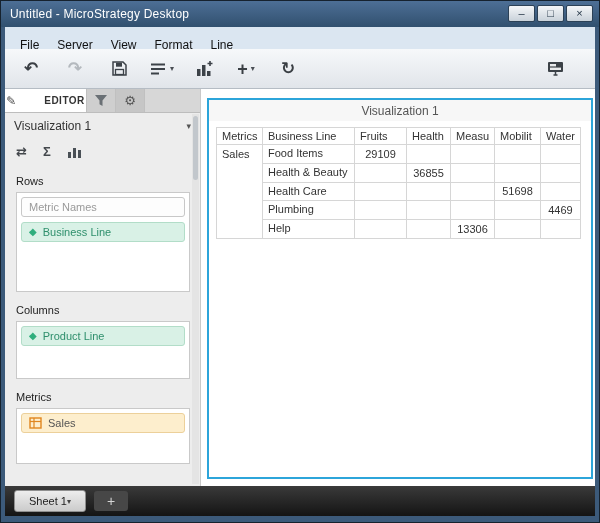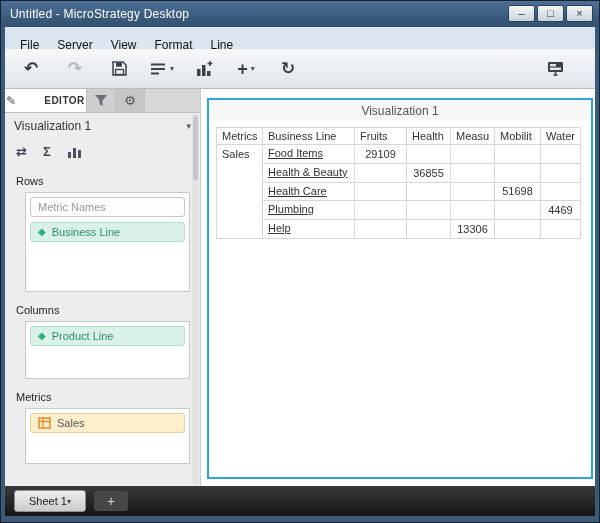--- a/index.html
+++ b/index.html
@@ -47,40 +47,40 @@
   .tab-editor .label { font-size:10px; font-weight:bold; color:#333; letter-spacing:.5px;margin-left:23px; }
   .tab-mini { width:29px; background:#cfcfcf; }
   .tab-gear { background:#c6c6c6; font-size:13px; color:#555; }
   .pencil { font-size:12px; color:#444; }
   .viz-selector { height:26px; display:flex; align-items:center; padding:0 9px; font-size:12px; color:#333; }
   .viz-selector .caret { margin-left:auto; font-size:9px; color:#555; }
   .icon-row { height:24px; display:flex; align-items:center; gap:16px; padding-left:11px; color:#44484d; }
   .icon-row .swap { font-size:13px; font-weight:bold; }
   .icon-row .sigma { font-size:13px; font-weight:bold; }
   .section-label { font-size:11px; color:#222; margin:12px 0 5px 11px; }
-  .dropzone { background:#fff; border:1px solid #c9c9c9; margin:0 10px 0 20px; padding:4px; }
+  .dropzone { background:#fff; border:1px solid #c9c9c9; margin:0 10px 0 11px; padding:4px; }
   .dz-rows { height:100px; } .dz-cols { height:58px; } .dz-metrics { height:56px; }
   .chip { height:20px; border-radius:3px; display:flex; align-items:center; gap:6px;
     padding:0 7px; font-size:11px; margin-bottom:5px; }
   .chip-plain { background:#fdfdfd; border:1px solid #c8c8c8; color:#9a9a9a; }
   .chip-attr { background:#d9f1e6; border:1px solid #b2ddc8; color:#2e8f6c; }
   .chip-attr .diamond { color:#2fae7d; font-size:10px; line-height:1; }
   .chip-metric { background:#fdeecd; border:1px solid #ecd09a; color:#555; }
   .panel-scroll { position:absolute; right:1px; top:25px; bottom:2px; width:7px; background:#e4e4e4; }
   .panel-thumb { position:absolute; top:2px; left:1px; width:5px; height:64px; background:#c2c7cc; border-radius:3px; }
 
   
   .viz-panel { position:absolute; left:202px; top:9px; width:386px; height:381px;
     background:#fff; border:2px solid #2ca5da; }
   .viz-title { text-align:center; font-size:12px; color:#555; padding:4px 0 3px 0; background:#f7f7f7; }
   table.grid { border-collapse:collapse; table-layout:fixed; width:364px; margin:6px 0 0 7px; }
   .grid th, .grid td { border:1px solid #d6d6d6; font-size:11px; font-weight:normal;
     padding:2px 5px; height:17px; color:#333; text-align:left; overflow:hidden; white-space:nowrap; }
   .grid .num { text-align:center; }
-  .grid .bl { white-space:normal; line-height:1.25;text-decoration:underline; }
+  .grid .bl { white-space:normal; line-height:1.25; }
   .grid .metric-cell { vertical-align:top; padding-top:3px; }
 
   
   .sheetbar { position:absolute; left:4px; right:4px; bottom:6px; height:30px;
     background:linear-gradient(#3a3a3a,#141414); display:flex; align-items:center; padding-left:9px; }
   .sheet-tab { height:22px; min-width:72px; display:flex; align-items:center; justify-content:center; 
     background:linear-gradient(#ededed,#cbcbcb); border:1px solid #8f8f8f; border-radius:3px;
     font-size:11px; color:#222; padding:0 9px; }
   .sheet-tab .caret { font-size:8px; color:#444; margin-left:0; }
   .add-sheet { height:20px; width:34px; margin-left:8px; display:flex; align-items:center; justify-content:center;

